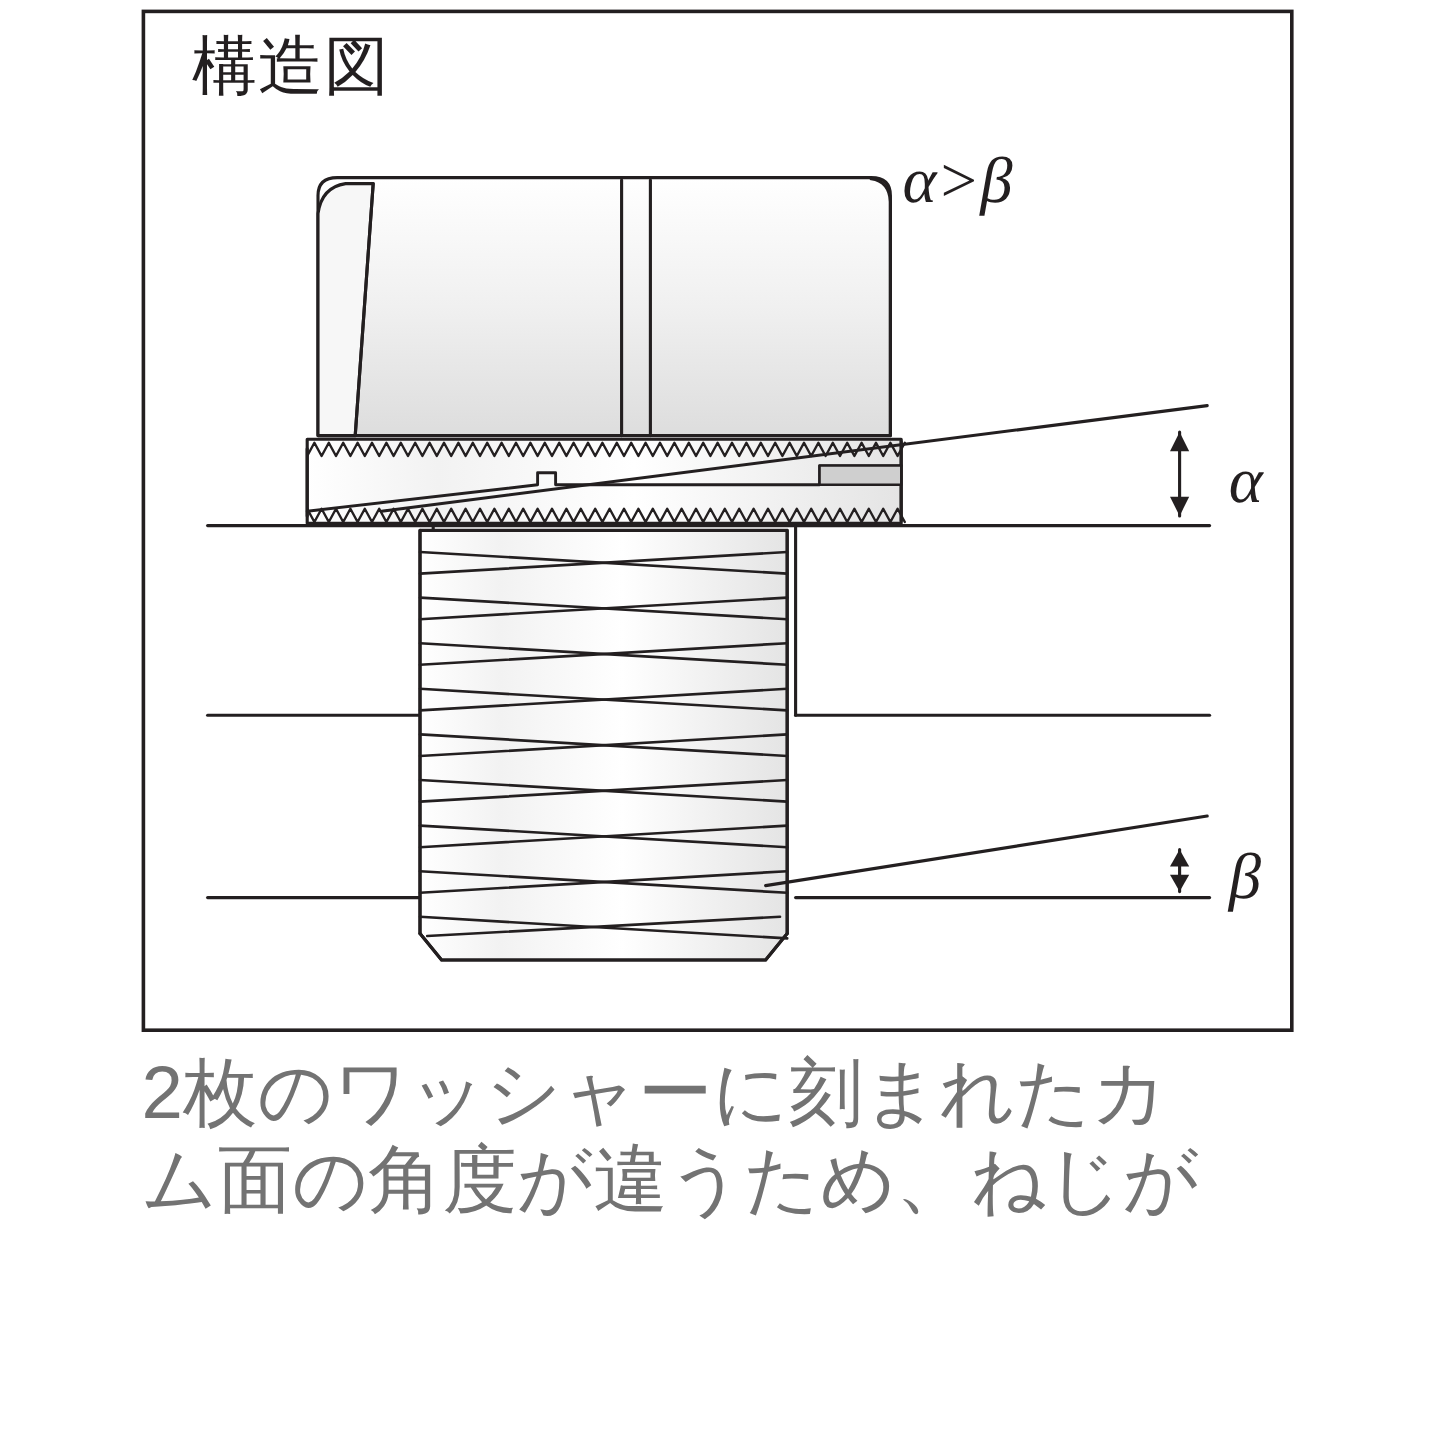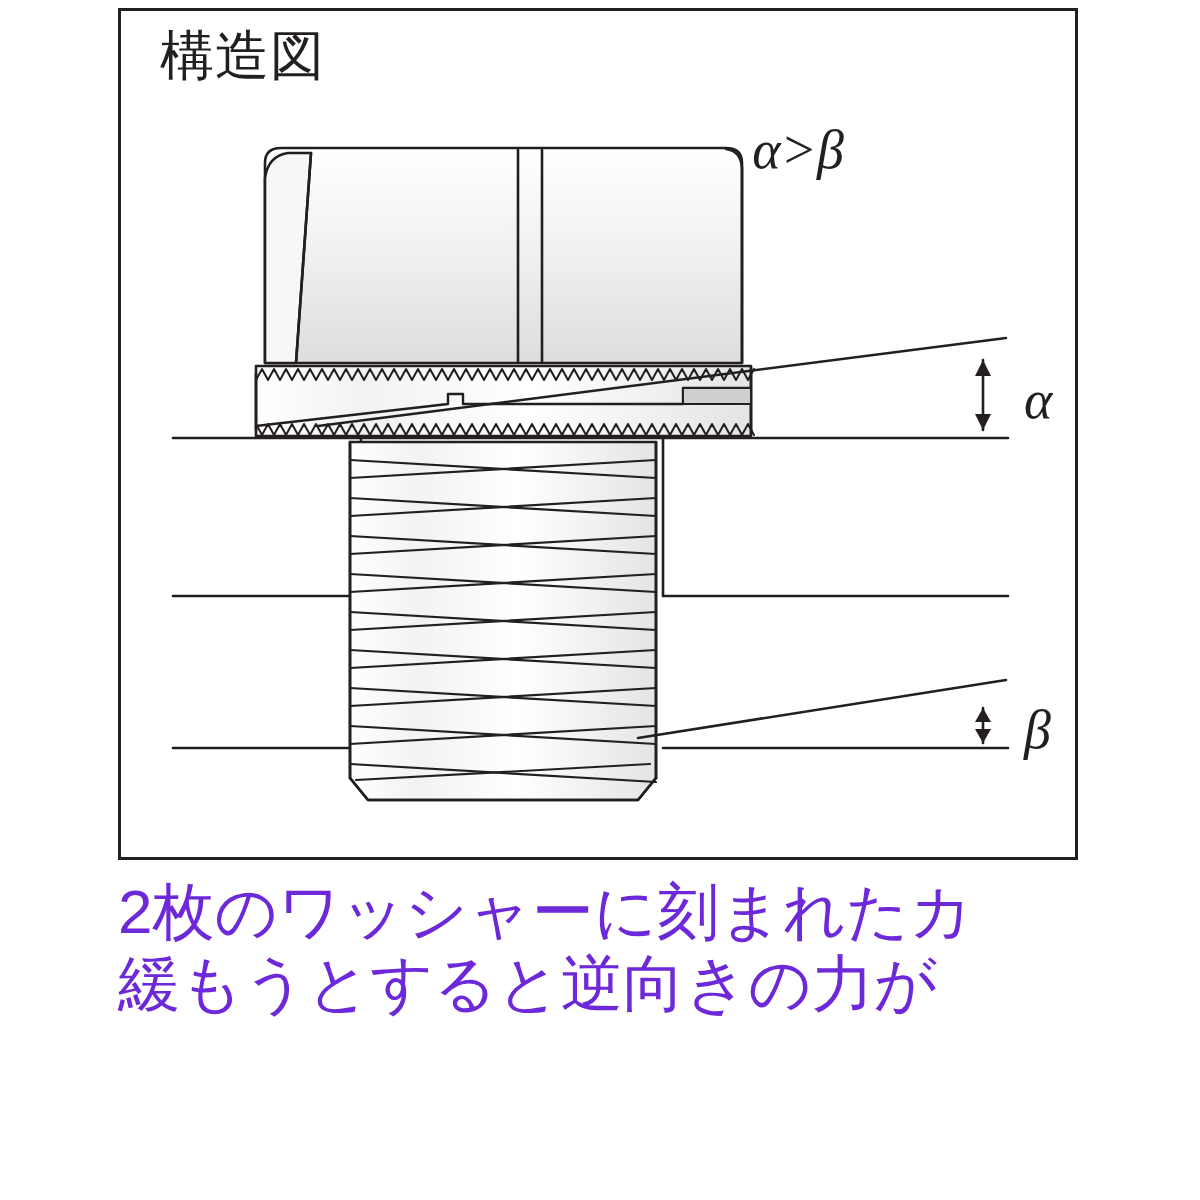--- a/index.html
+++ b/index.html
@@ -50,21 +50,21 @@
   }
   
   #caption {
     position: absolute;
     left: 118px;
     top: 876px;
     width: 1020px;
     font-size: 62px;
     line-height: 1.16;
     letter-spacing: 0px;
-    color: #6d28d9;
+    color: #737373;
   }
   #caption div {
     white-space: nowrap;
   }
 </style>
 </head>
 <body>
 
 <div id="page">
 
@@ -190,16 +190,16 @@
       </g>
     </g>
 
     <text x="680" y="160" font-family="Liberation Serif, serif" font-style="italic" font-size="54" fill="#231f20" text-anchor="middle">α&gt;β</text>
     <text x="906" y="410" font-family="Liberation Serif, serif" font-style="italic" font-size="54" fill="#231f20">α</text>
     <text x="906" y="740" font-family="Liberation Serif, serif" font-style="italic" font-size="54" fill="#231f20">β</text>
   </svg>
 
   <div id="caption">
     <div>2枚のワッシャーに刻まれたカ</div>
-    <div>緩もうとすると逆向きの力が</div>
+    <div>ム面の角度が違うため、ねじが</div>
   </div>
 
 </div>
 
 </body></html>

